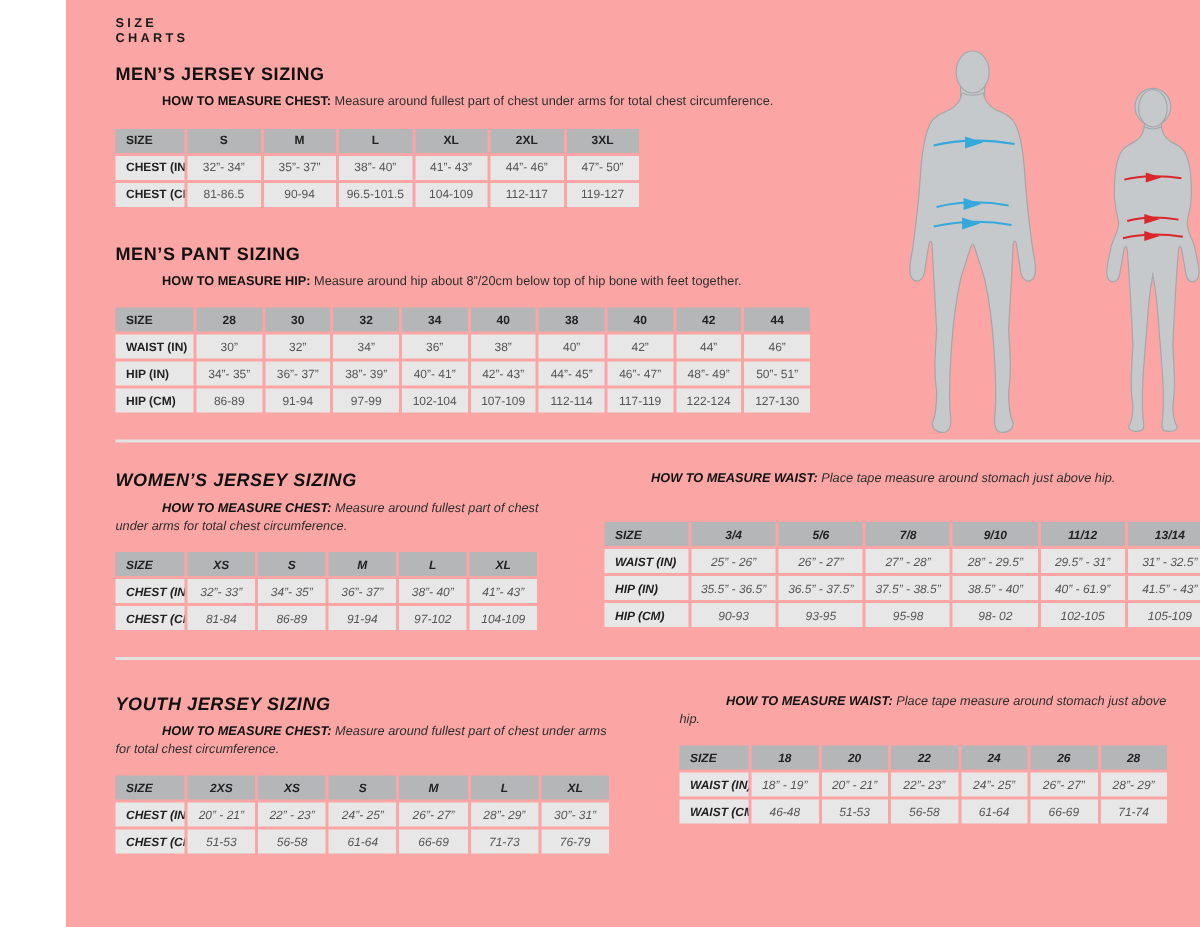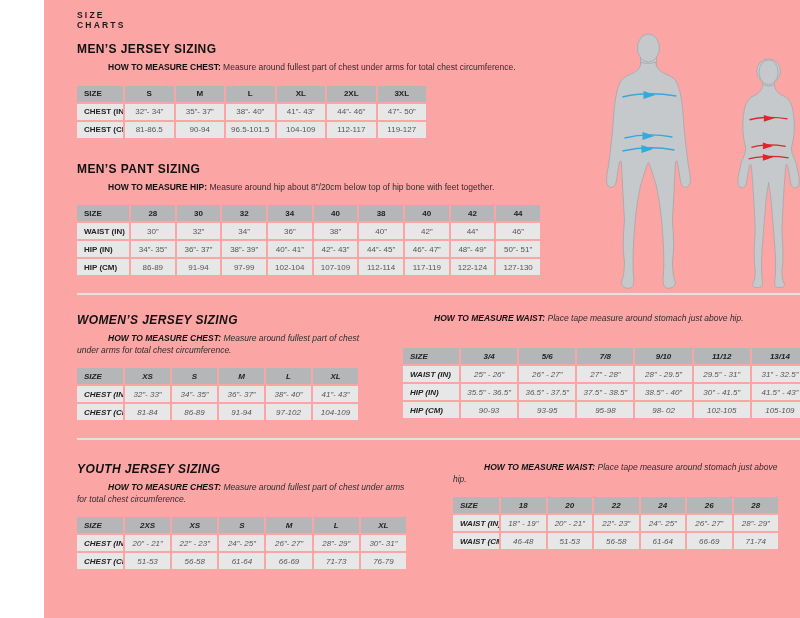--- a/index.html
+++ b/index.html
@@ -252,21 +252,21 @@
               <td>28” - 29.5”</td>
               <td>29.5” - 31”</td>
               <td>31” - 32.5”</td>
             </tr>
             <tr>
               <td class="lbl">HIP (IN)</td>
               <td>35.5” - 36.5”</td>
               <td>36.5” - 37.5”</td>
               <td>37.5” - 38.5”</td>
               <td>38.5” - 40”</td>
-              <td>30” - 41.5”</td>
+              <td>40” - 61.9”</td>
               <td>41.5” - 43”</td>
             </tr>
             <tr>
               <td class="lbl">HIP (CM)</td>
               <td>90-93</td>
               <td>93-95</td>
               <td>95-98</td>
               <td>98- 02</td>
               <td>102-105</td>
               <td>105-109</td>

